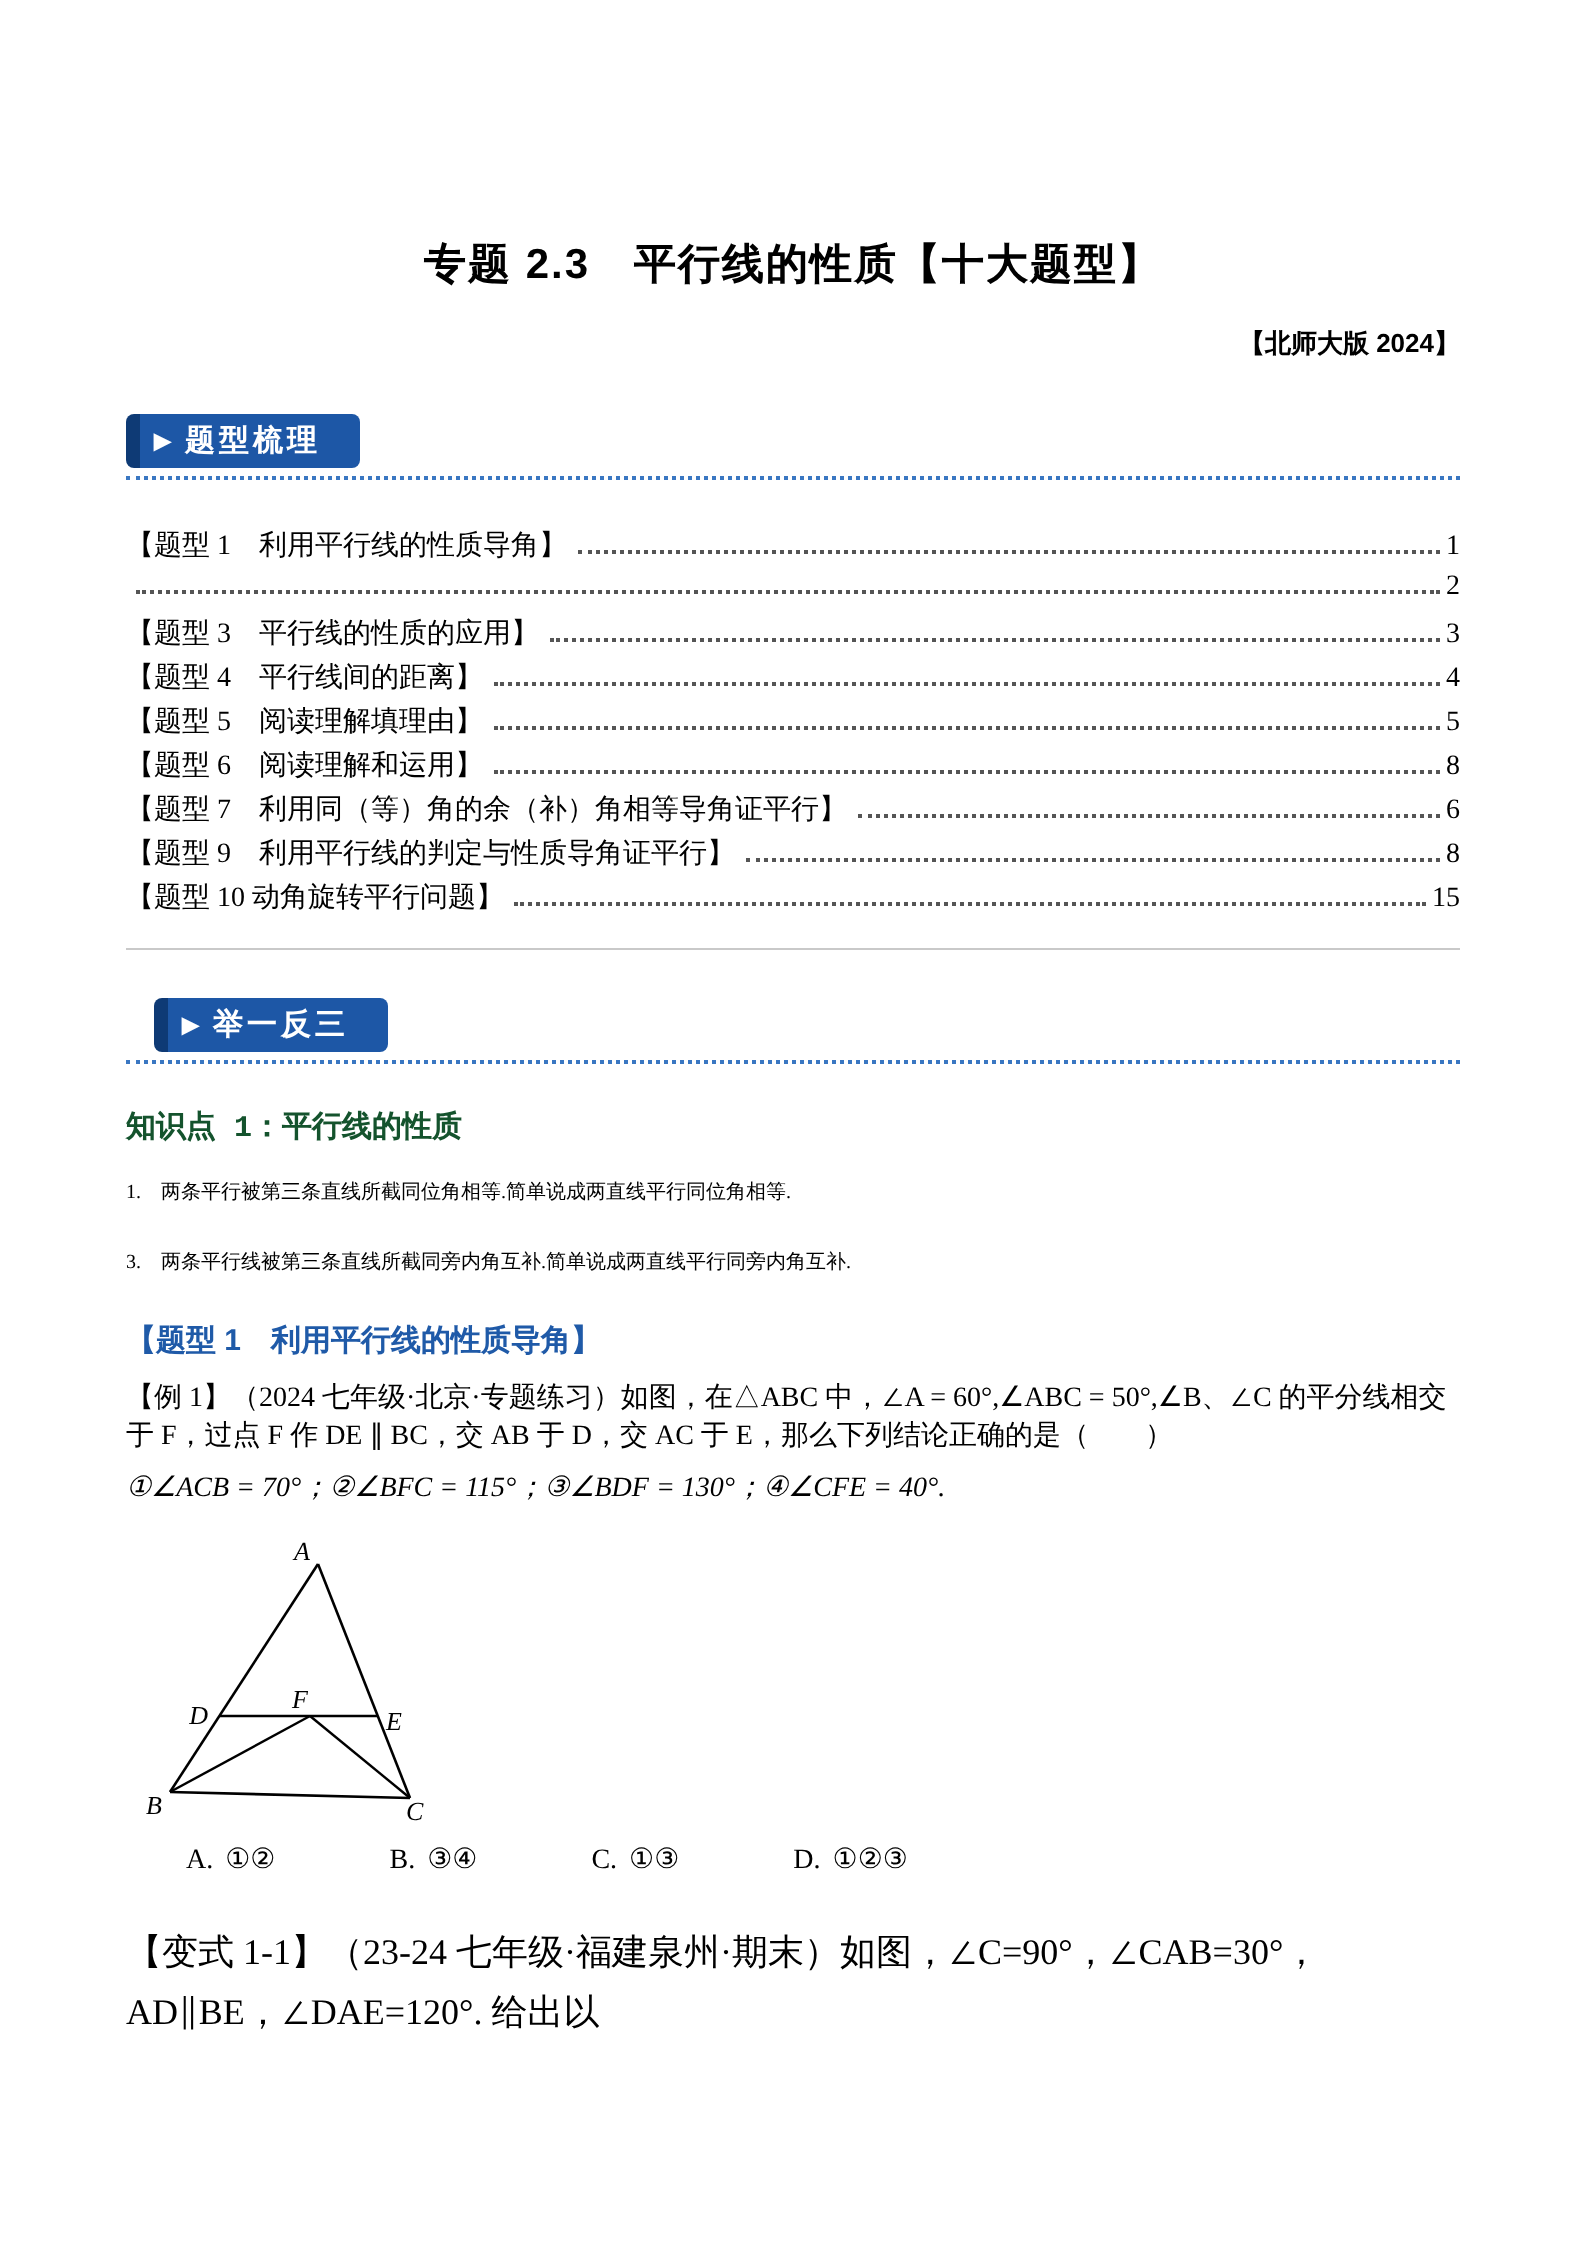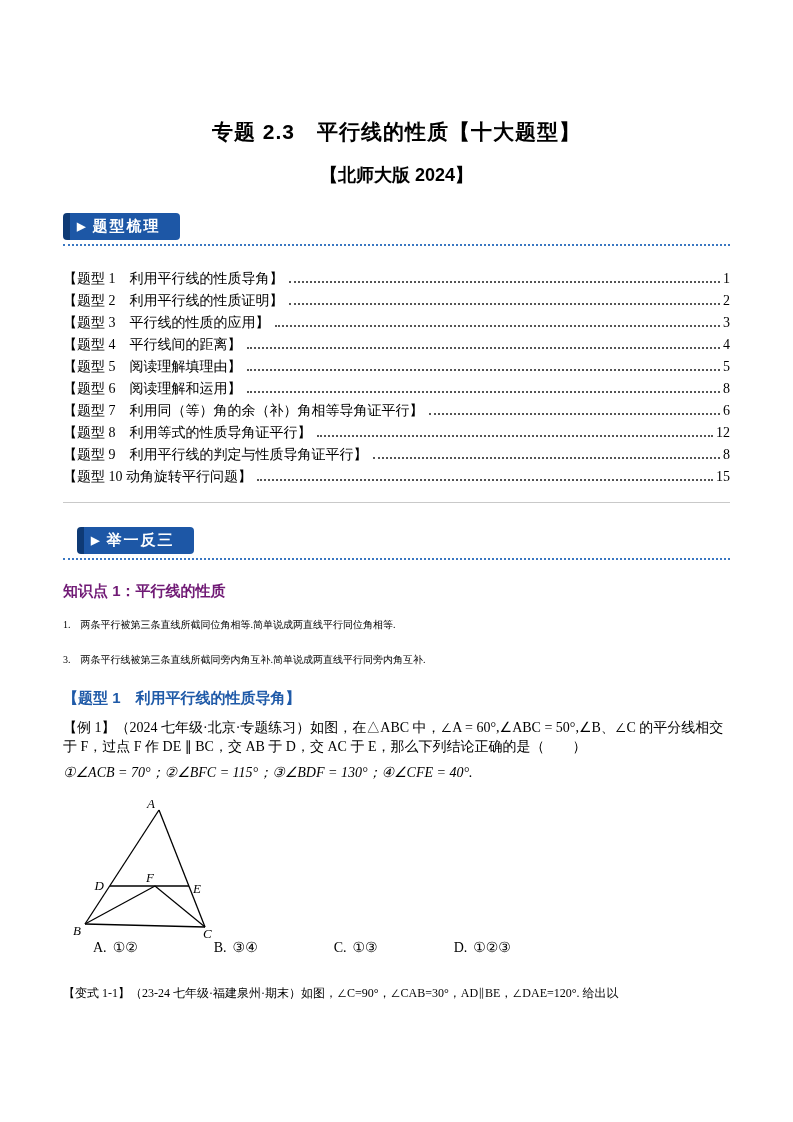--- a/index.html
+++ b/index.html
@@ -19,23 +19,23 @@
   .doc-title {
     margin-top: 118px;
     text-align: center;
     font-family: "Liberation Sans", sans-serif;
     font-size: 21px;
     font-weight: bold;
     letter-spacing: 1px;
   }
   .doc-edition {
     margin-top: 17px;
-    text-align: center;
-    font-family: "Liberation Sans", sans-serif;
-    font-size: 18px;
+    text-align: right;
+    font-family: "Liberation Sans", sans-serif;
+    font-size: 13px;
     font-weight: bold;
   }
 
   .section-header { margin-top: 26px; }
   .section-header.second { margin-top: 24px; }
   .badge {
     display: inline-flex;
     align-items: center;
     gap: 7px;
     background: linear-gradient(90deg, #0e3a75 0 7px, #1d57a6 7px);
@@ -70,24 +70,24 @@
   .toc-leader {
     flex: 1;
     margin: 0 3px 4px 5px;
     border-bottom: 2px dotted #555;
     height: 0;
   }
   .toc-page { white-space: nowrap; }
 
   .knowledge-heading {
     margin-top: 22px;
-    font-family: Liberation Sans, sans-serif;
+    font-family: Liberation Mono, monospace;
     font-size: 15px;
     font-weight: bold;
-    color: #701a75;
+    color: #14532d;
   }
   .knowledge-list { margin-top: 6px; font-size: 10px; }
   .knowledge-item { line-height: 35px; }
 
   .example-heading {
     margin-top: 12px;
     font-family: "Liberation Sans", sans-serif;
     font-size: 15px;
     font-weight: bold;
     color: #1f5aa8;
@@ -104,28 +104,29 @@
   .figure svg { display: block; }
   .figure text {
     font-family: "Liberation Serif", serif;
     font-style: italic;
     font-size: 13px;
     fill: #000;
   }
 
   .options-row {
     display: flex;
-    gap: 76px;
+    gap: 57px;
     padding-left: 30px;
+    margin-top: 10px;
     font-size: 14px;
   }
   .option { white-space: nowrap; }
   .option .opt-label { margin-right: 6px; }
 
-  .variant-text { margin-top: 22px; font-size: 12px; line-height: 30px; }
+  .variant-text { margin-top: 22px; font-size: 18px; line-height: 30px; }
 </style>
 </head>
 <body>
 
 <div class="page">
   <div class="content">
 
     <div class="doc-title">专题 2.3　平行线的性质【十大题型】</div>
     <div class="doc-edition">【北师大版 2024】</div>
 
@@ -139,21 +140,20 @@
 
     <div class="toc">
 
         <div class="toc-row">
           <span class="toc-label">【题型 1　利用平行线的性质导角】</span>
           <span class="toc-leader"></span>
           <span class="toc-page">1</span>
         </div>
 
         <div class="toc-row">
-          <span class="toc-label">【题型 2　利用平行线的性质证明】</span>
           <span class="toc-leader"></span>
           <span class="toc-page">2</span>
         </div>
 
         <div class="toc-row">
           <span class="toc-label">【题型 3　平行线的性质的应用】</span>
           <span class="toc-leader"></span>
           <span class="toc-page">3</span>
         </div>
 
@@ -174,25 +174,20 @@
           <span class="toc-leader"></span>
           <span class="toc-page">8</span>
         </div>
 
         <div class="toc-row">
           <span class="toc-label">【题型 7　利用同（等）角的余（补）角相等导角证平行】</span>
           <span class="toc-leader"></span>
           <span class="toc-page">6</span>
         </div>
 
-        <div class="toc-row">
-          <span class="toc-label">【题型 8　利用等式的性质导角证平行】</span>
-          <span class="toc-leader"></span>
-          <span class="toc-page">12</span>
-        </div>
 
         <div class="toc-row">
           <span class="toc-label">【题型 9　利用平行线的判定与性质导角证平行】</span>
           <span class="toc-leader"></span>
           <span class="toc-page">8</span>
         </div>
 
         <div class="toc-row">
           <span class="toc-label">【题型 10 动角旋转平行问题】</span>
           <span class="toc-leader"></span>

